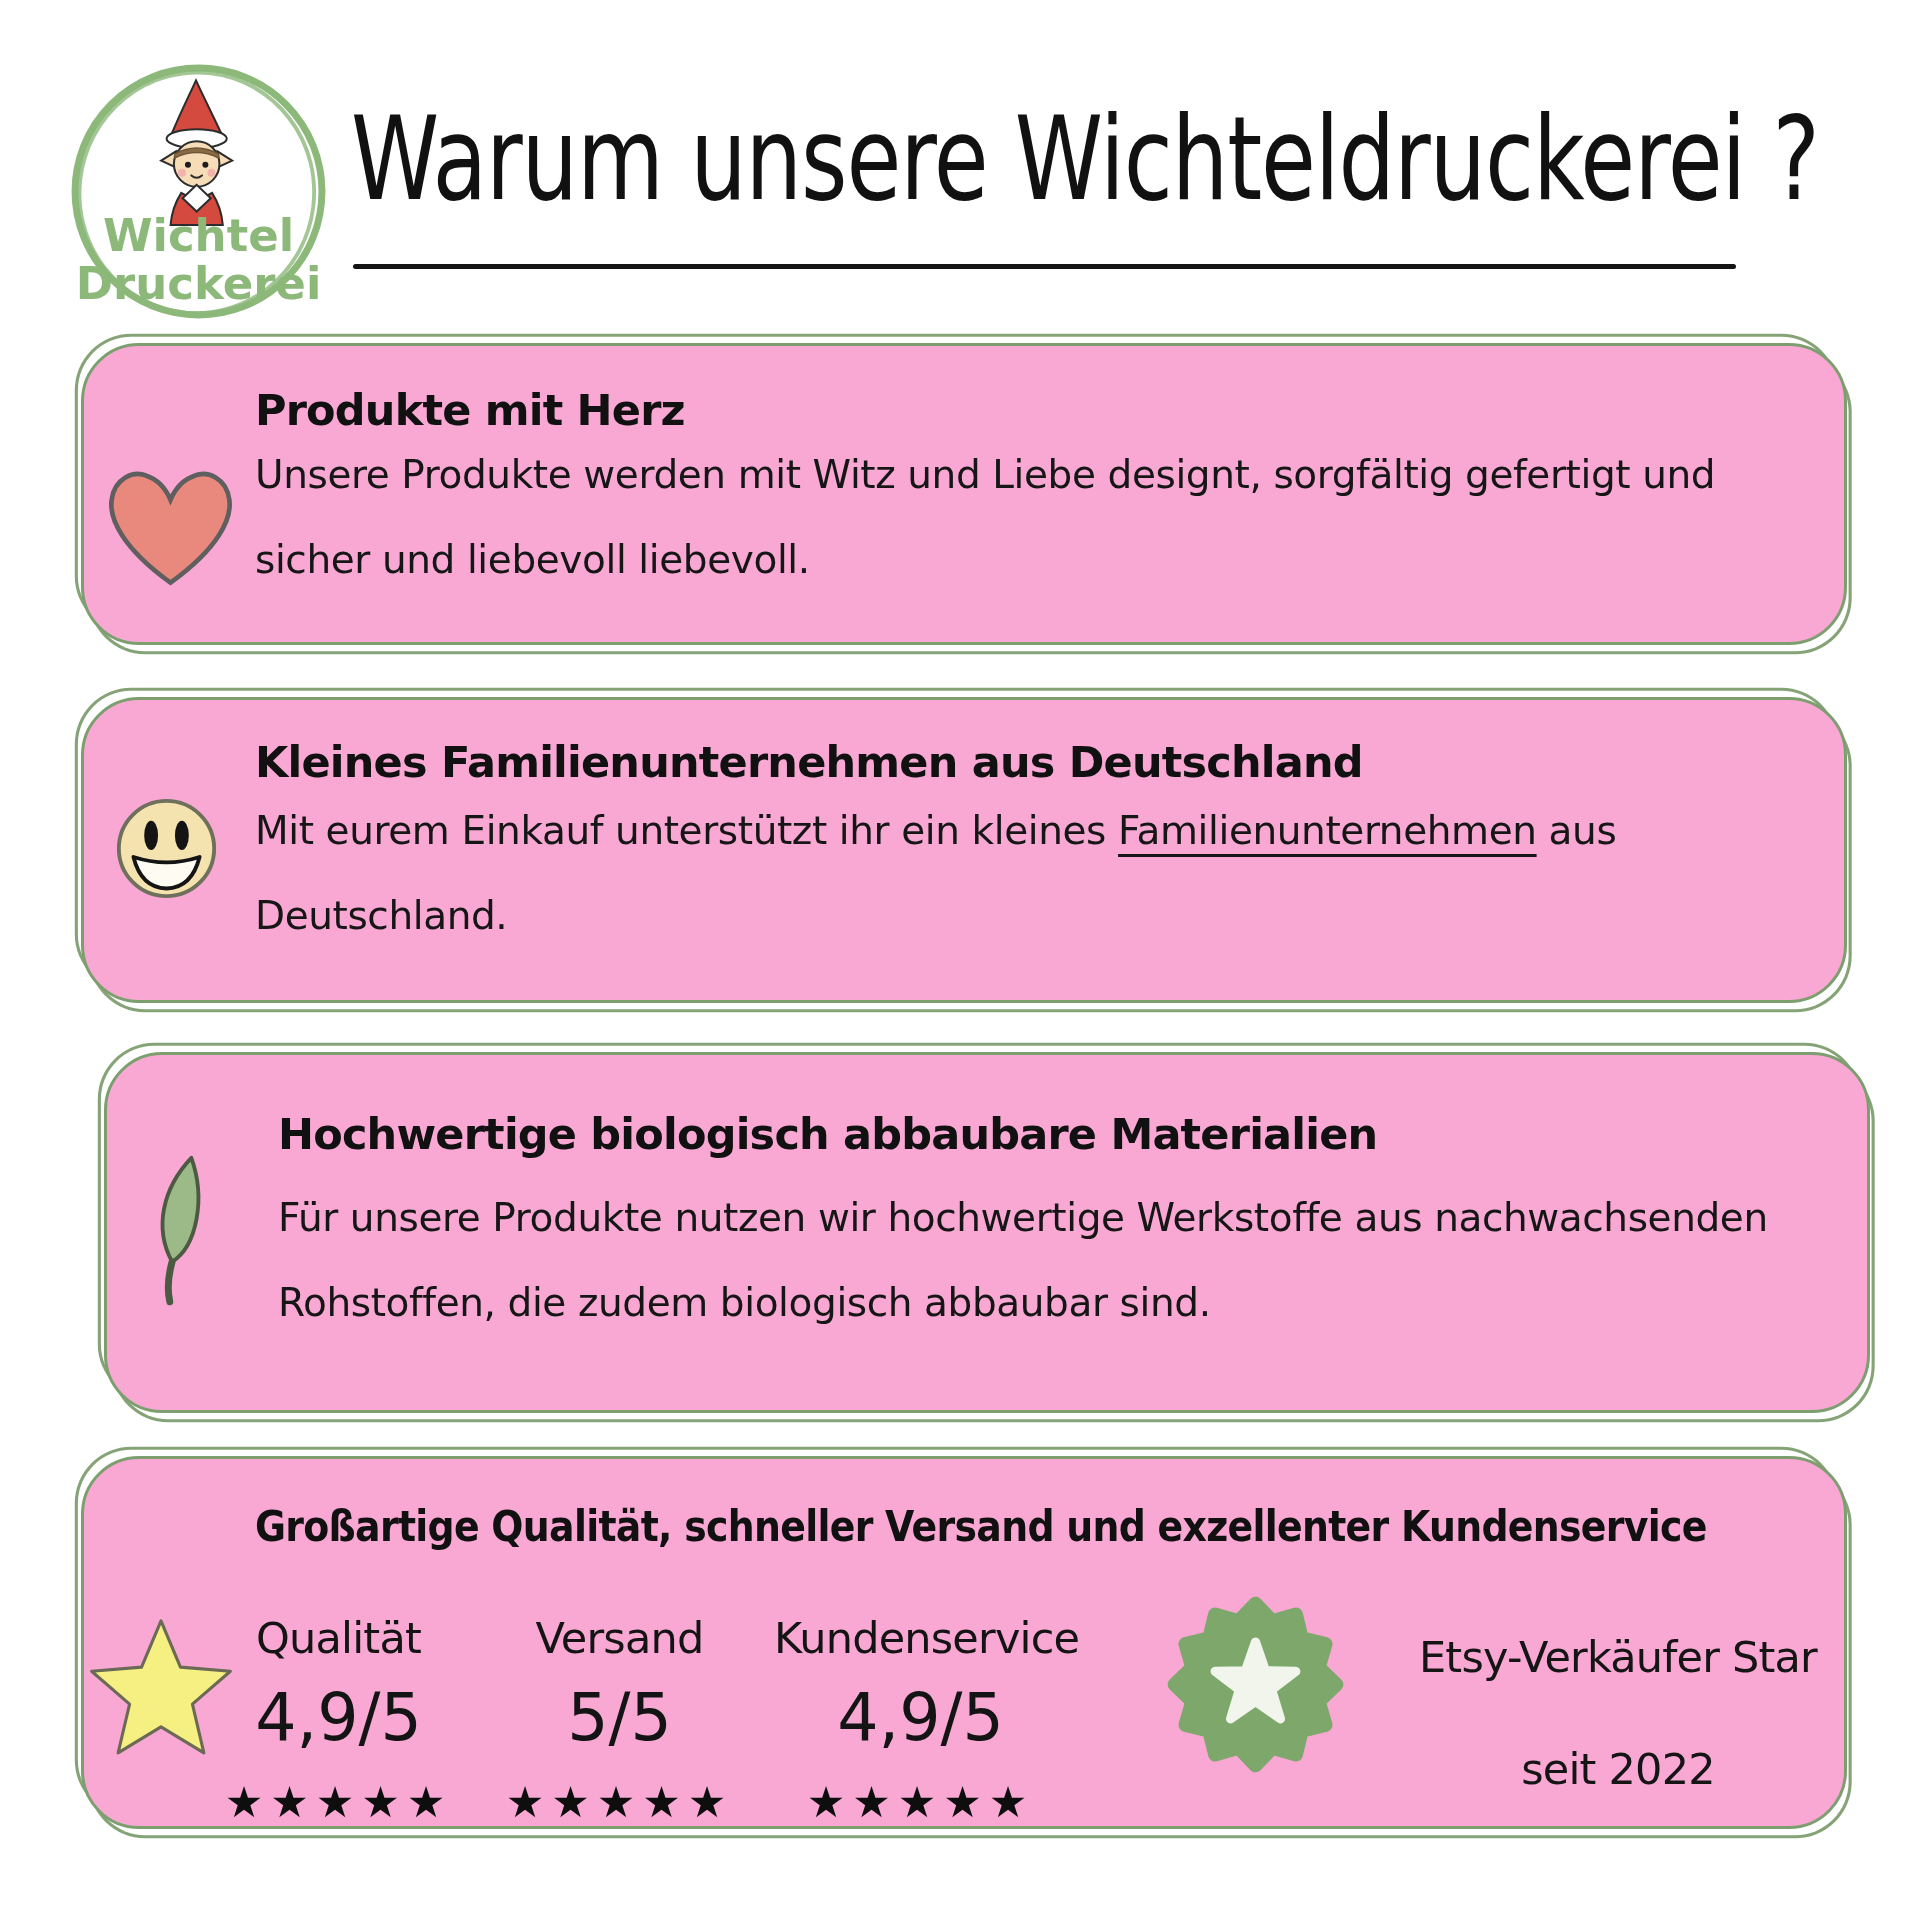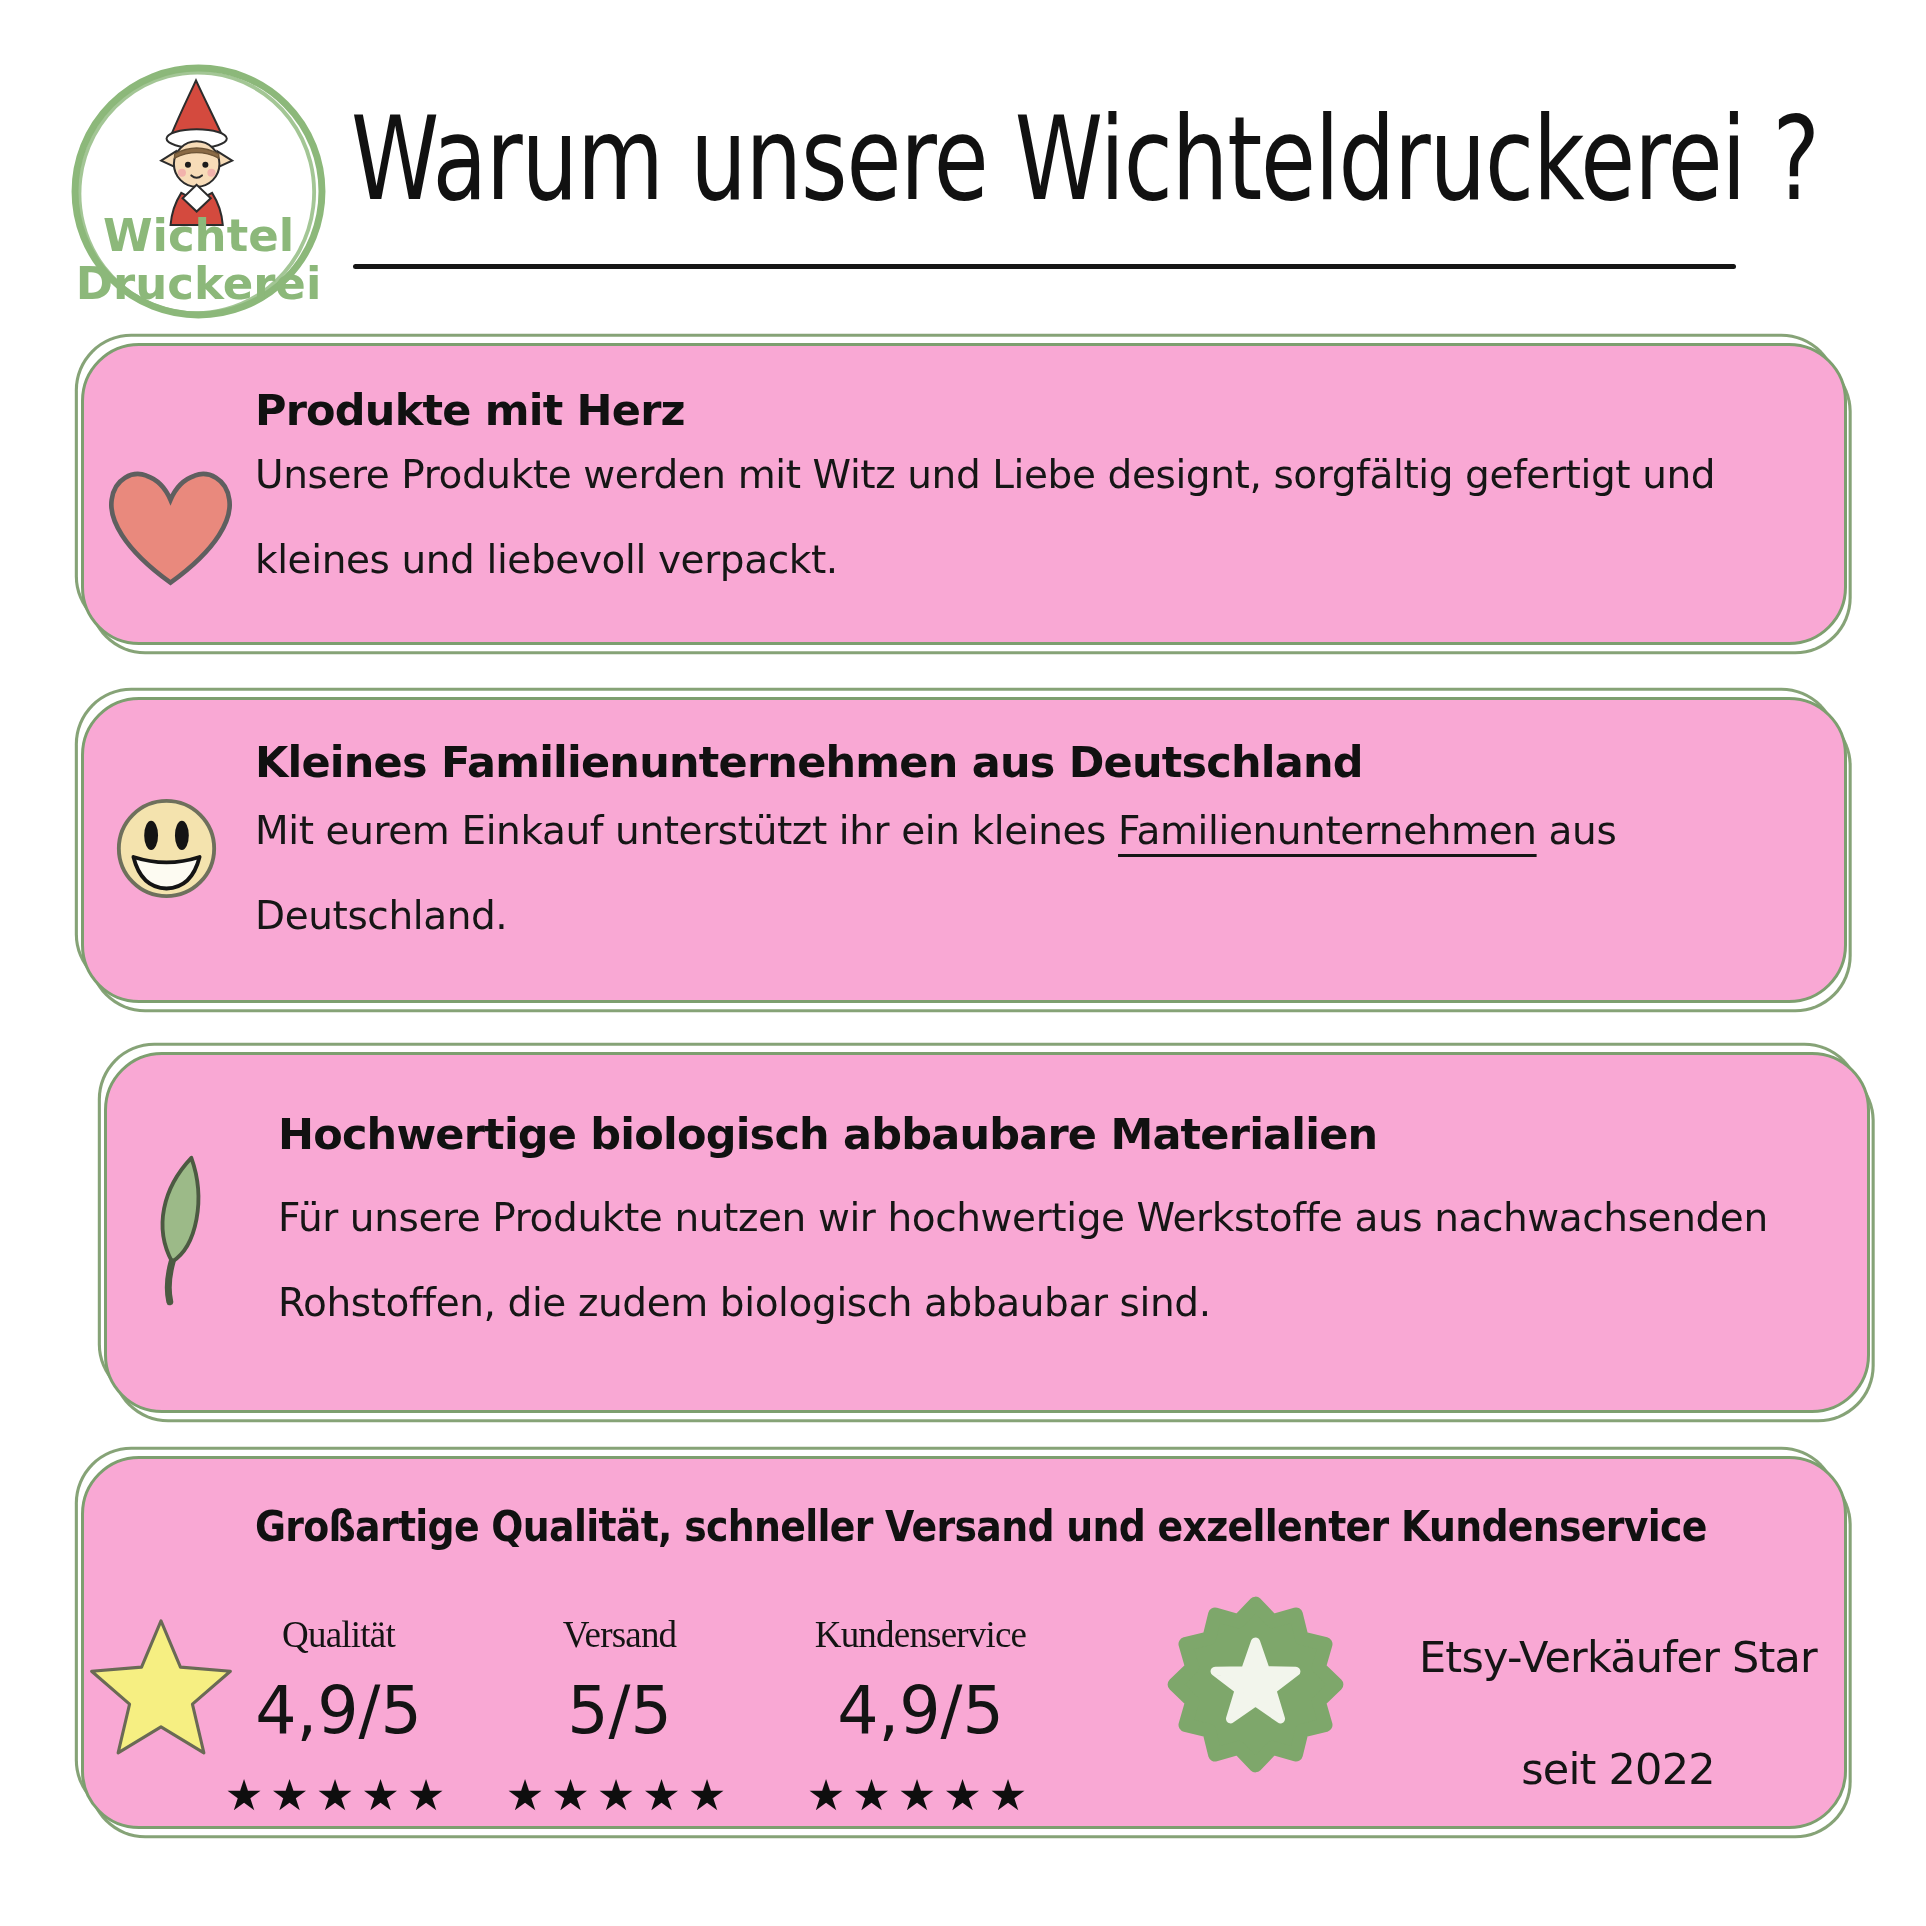--- a/index.html
+++ b/index.html
@@ -69,21 +69,21 @@
     text-underline-offset: 10px;
   }
 
   .card-icon { position: absolute; }
 
   
   .rate-col { position: absolute; top: 154px; width: 293px; text-align: center; }
   #rate-col-0 { left: 108px; }
   #rate-col-1 { left: 389px; }
   #rate-col-2 { left: 690px; }
-  .rate-label { font-size: 37px; letter-spacing: -0.8px; font-family: Liberation Serif, serif; }
+  .rate-label { font-size: 43px; letter-spacing: -0.8px; }
   .rate-value { font-size: 65px; margin-top: 17px; letter-spacing: 0px; }
   .rate-stars { font-size: 43px; margin-top: 21.6px; letter-spacing: 7px; color: #0e0e0e; white-space: nowrap; }
 
   .badge-line {
     position: absolute; left: 1295px; width: 478px;
     text-align: center; font-size: 43px; letter-spacing: -0.8px;
     white-space: nowrap; color: #151515;
   }
   #badge-line-1 { top: 173px; }
   #badge-line-2 { top: 260px; margin-top: 25px; }
@@ -117,21 +117,21 @@
 
 <div class="abs" id="page-title">Warum unsere Wichteldruckerei ?</div>
 <div class="abs" id="title-underline"></div>
 
 <div class="abs card" id="card-1">
   <svg class="card-icon" style="left:19px; top:119px" width="135" height="127" viewBox="0 0 100 95">
     <path d="M50 88 C 14 62 4 40 6 26 C 8 10 22 4 32 8 C 41 11 47 19 50 26 C 53 19 59 11 68 8 C 78 4 92 10 94 26 C 96 40 86 62 50 88 Z" fill="#e9897d" stroke="#5f5f5f" stroke-width="3.5"></path>
   </svg>
   <div class="card-heading" style="top:39px">Produkte mit Herz</div>
   <div class="body-line" style="top:106px">Unsere Produkte werden mit Witz und Liebe designt, sorgfältig gefertigt und</div>
-  <div class="body-line" style="top:191px">kleines und liebevoll verpackt.</div>
+  <div class="body-line" style="top:191px">sicher und liebevoll liebevoll.</div>
 </div>
 
 <div class="abs card" id="card-2">
   <svg class="card-icon" style="left:31px; top:97px" width="103" height="103" viewBox="0 0 134 134">
     <circle cx="67" cy="67" r="62" fill="#f4e3ae" stroke="#6e705c" stroke-width="5"></circle>
     <ellipse cx="47" cy="50" rx="9" ry="19" fill="#141414"></ellipse>
     <ellipse cx="87" cy="50" rx="9" ry="19" fill="#141414"></ellipse>
     <path d="M 24 78 Q 67 92 110 78 Q 100 118 67 119 Q 34 118 24 78 Z" fill="#fdfbf2" stroke="#141414" stroke-width="5" stroke-linejoin="round"></path>
   </svg>
   <div class="card-heading" style="top:37px">Kleines Familienunternehmen aus Deutschland</div>

